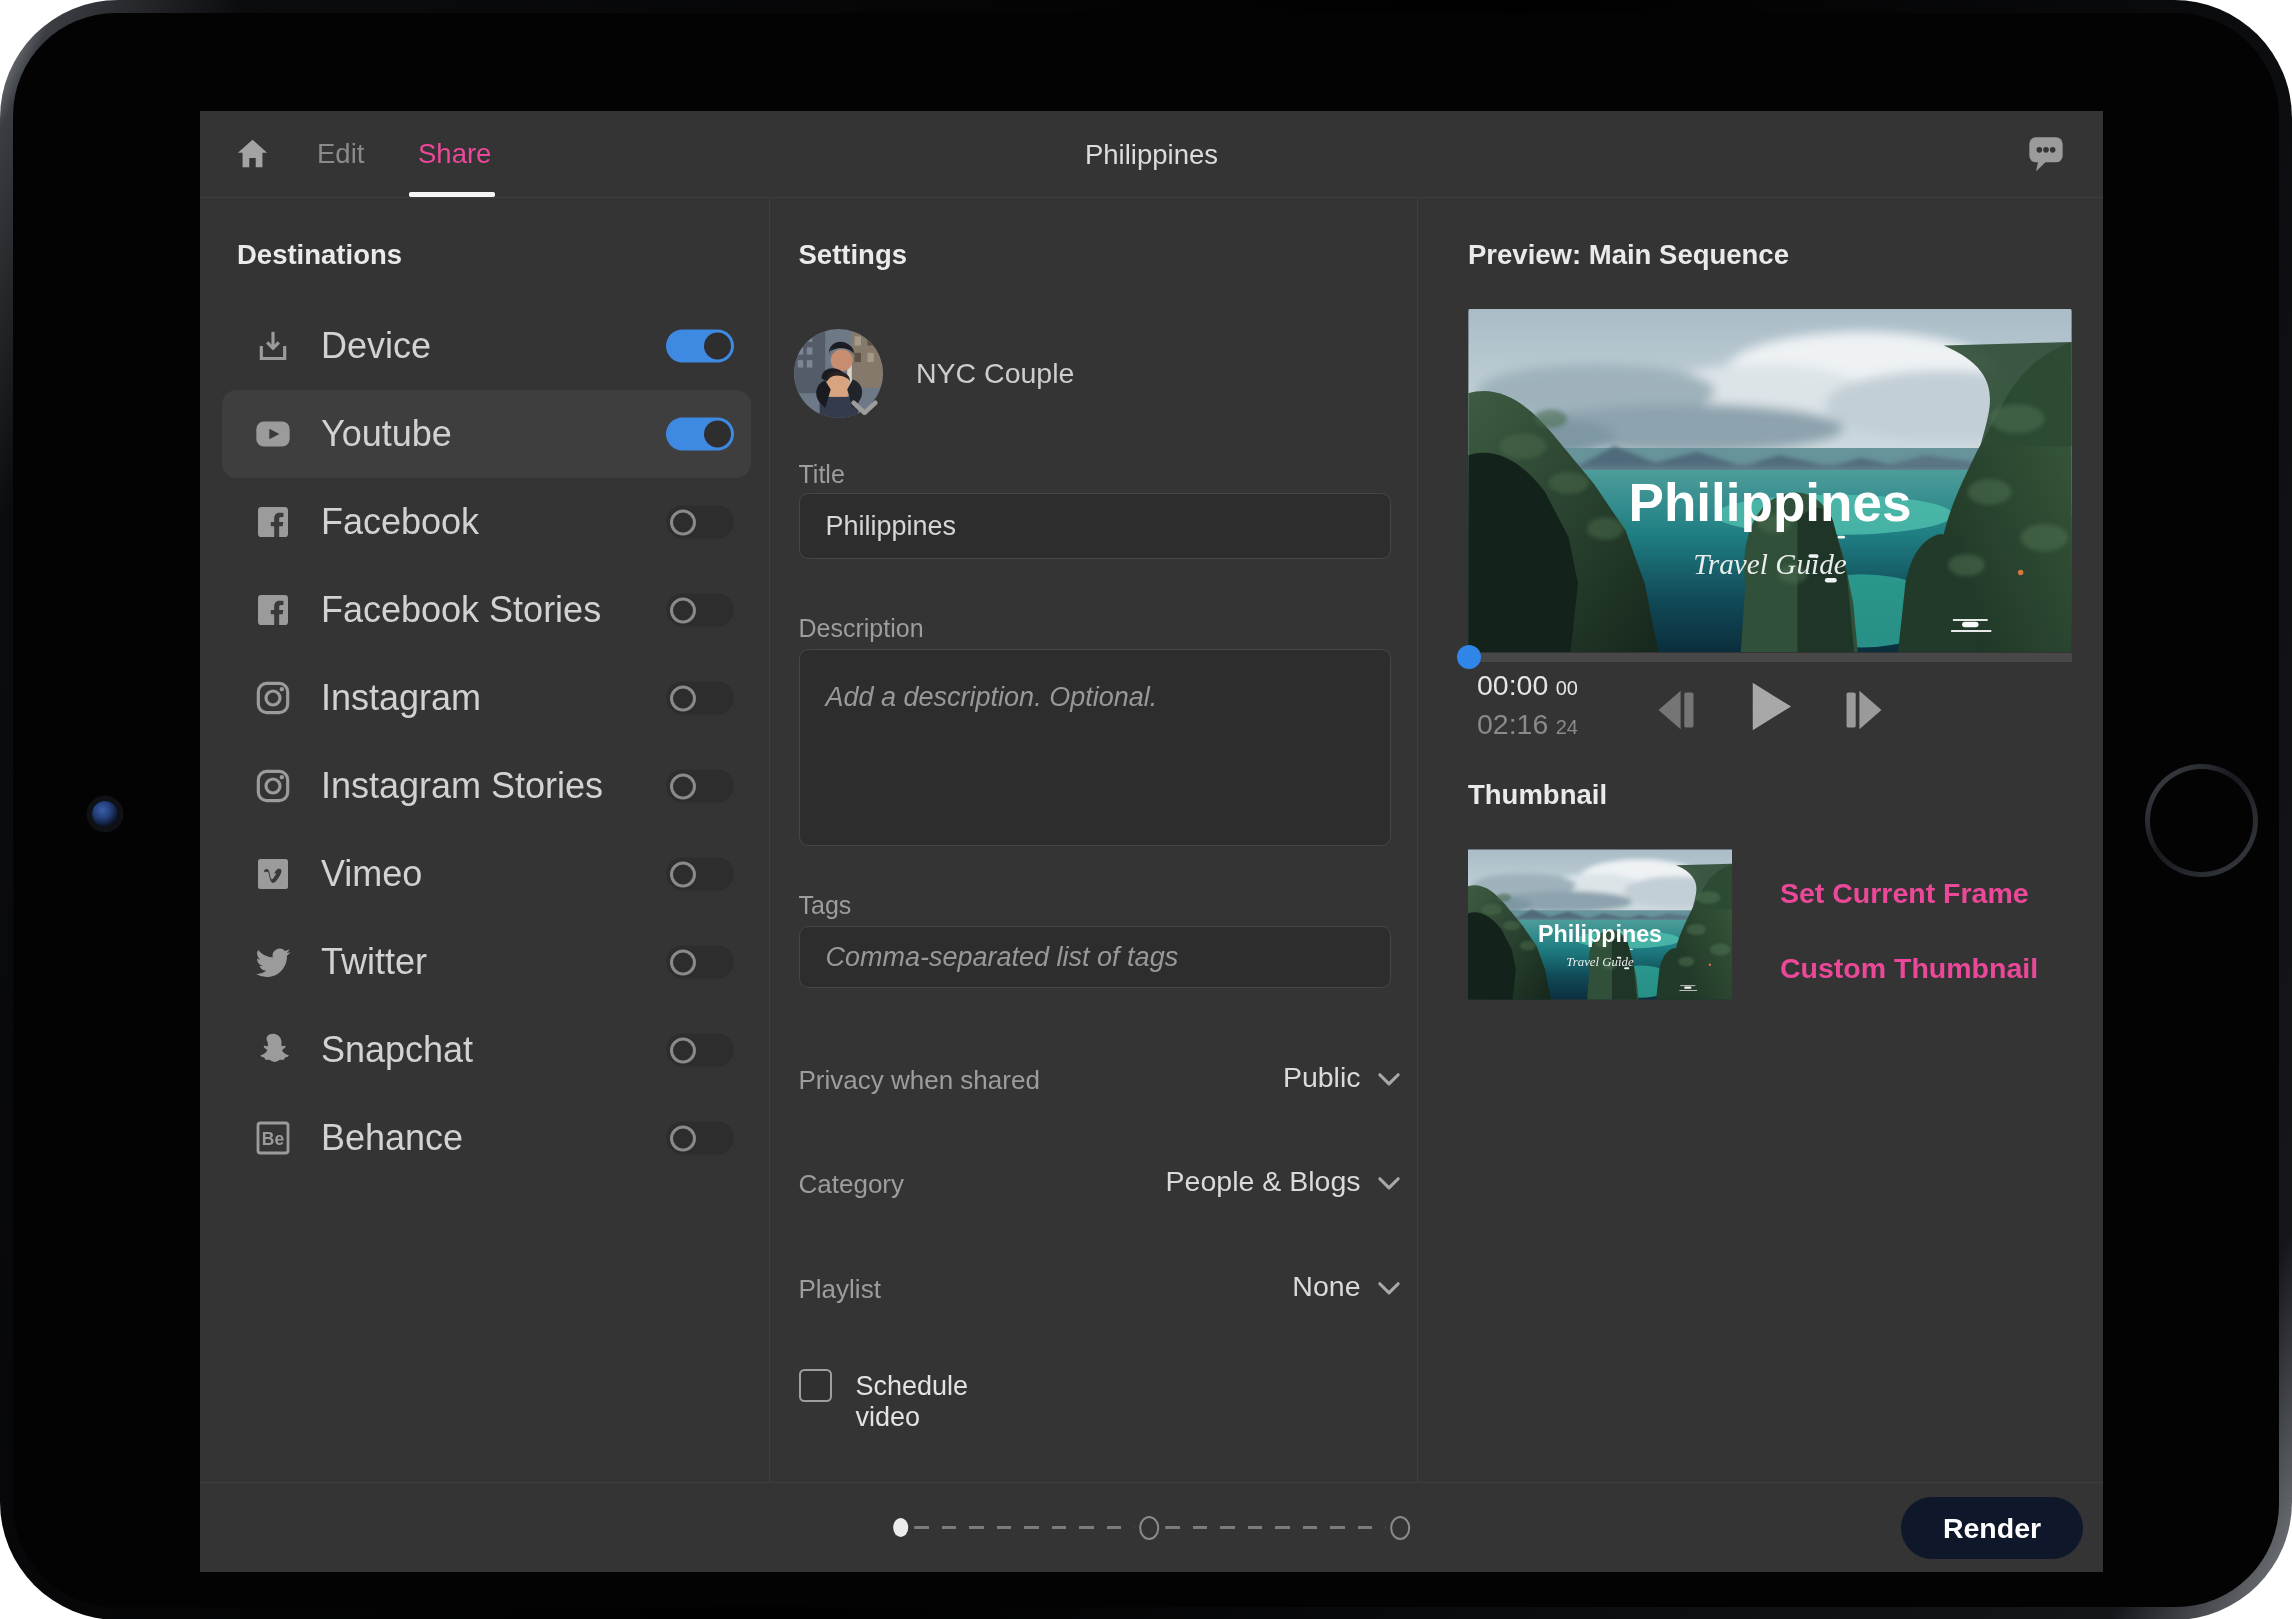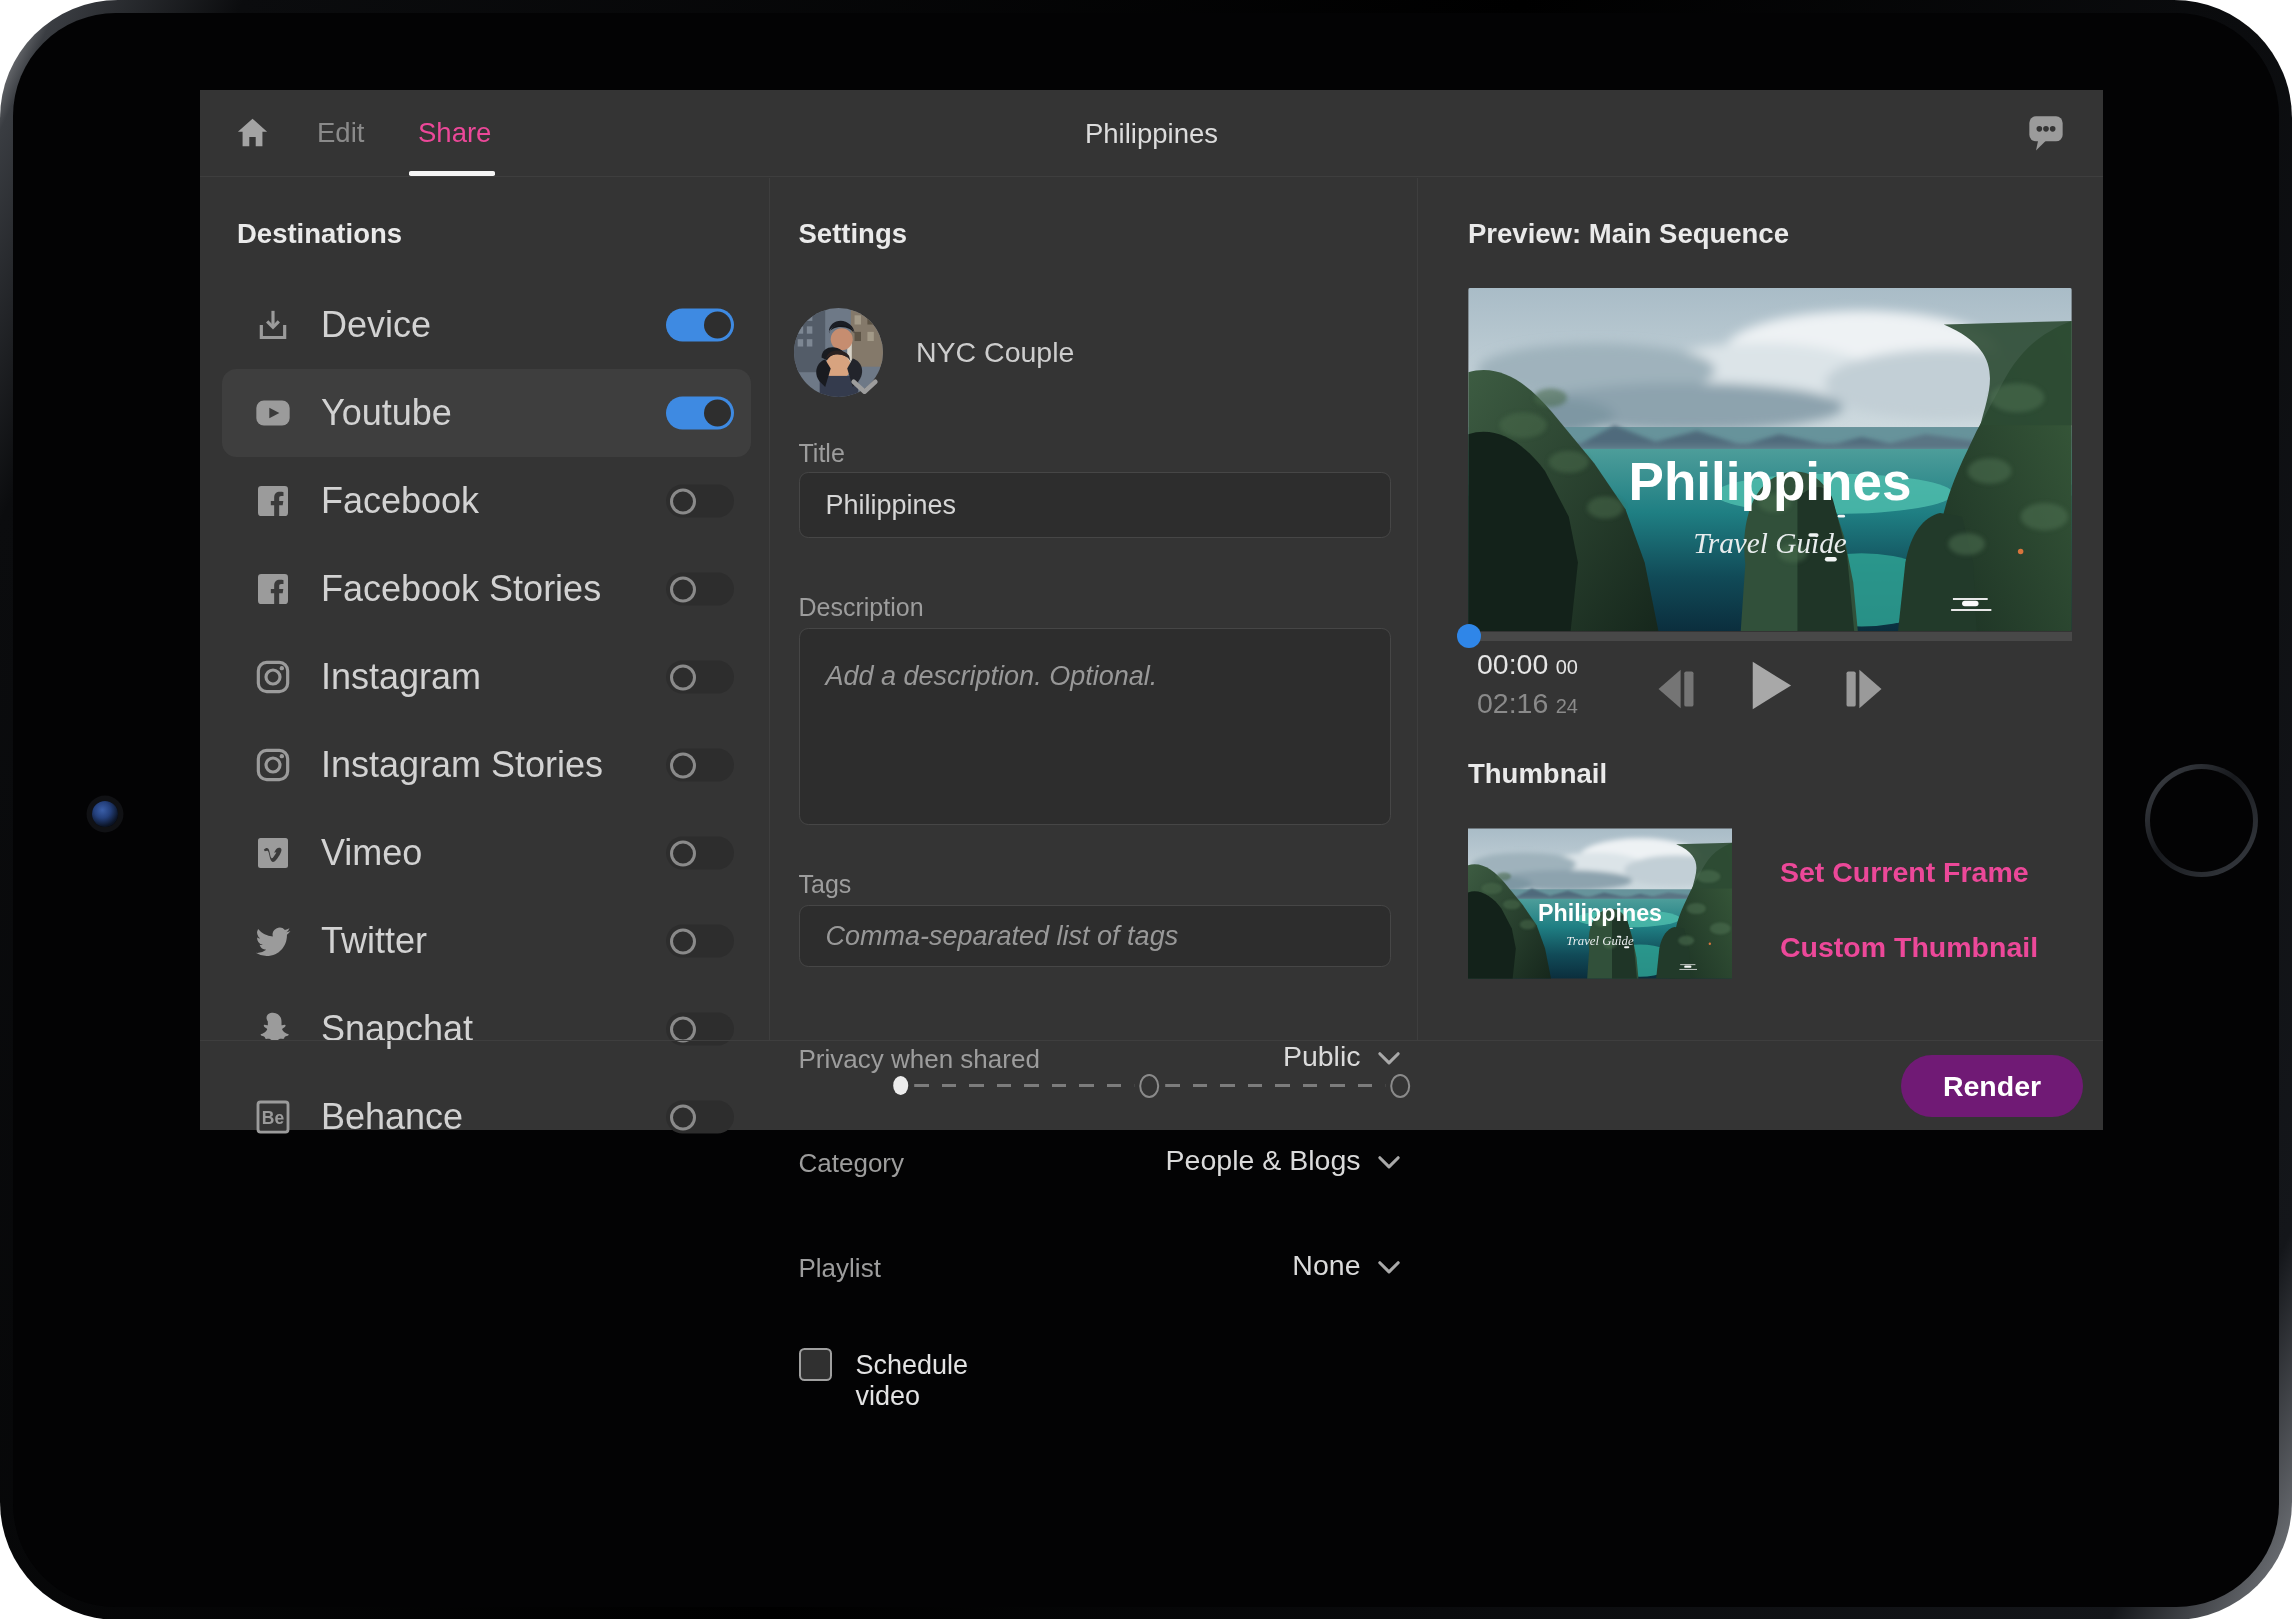--- a/index.html
+++ b/index.html
@@ -10,21 +10,21 @@
           background:linear-gradient(115deg,#b9babc 0%,#3a3d42 2%,#0b0c0e 8%,#000 50%,#14161a 94%,#6d7075 99%,#8d8f92 100%);}
   .screen{position:absolute;inset:13px;border-radius:103px;background:#030304;}
   .camera{position:absolute;left:92px;top:801px;width:26px;height:26px;border-radius:50%;
           background:radial-gradient(circle at 40% 35%,#3a5ea8 0%,#24407c 35%,#0c1527 70%,#05070c 100%);
           box-shadow:0 0 0 5.5px #101114;}
   .homebtn{position:absolute;left:2145px;top:764px;width:103px;height:103px;border-radius:50%;
            border:5.5px solid transparent;
            background:linear-gradient(#030304,#030304) padding-box,
                       linear-gradient(135deg,#43474d,#17191d 45%,#3a3e44) border-box;}
   
-  .app{position:absolute;left:200px;top:90px;width:1903px;height:1040px;background:#343434;color:#d6d6d6;}
+  .app{position:absolute;left:200px;top:111px;width:1903px;height:1461px;background:#343434;color:#d6d6d6;}
   .topbar{position:absolute;left:0;top:0;right:0;height:86px;border-bottom:1.8px solid #3e3e3e;}
   .home-ic{position:absolute;left:35px;top:25px;width:35px;height:35px;}
   .tab{position:absolute;top:27px;font-size:27.5px;}
   .tab.edit{left:117px;color:#8a8a8a;}
   .tab.share{left:218px;color:#ec4899;}
   .share-underline{position:absolute;left:209px;bottom:0;width:86px;height:4.6px;background:#f5f5f5;border-radius:1.8px;}
   .doc-title{position:absolute;left:0;right:0;top:27.5px;text-align:center;font-size:27.5px;color:#dcdcdc;}
   .chat-ic{position:absolute;right:37px;top:22px;width:40px;height:42px;}
   .main{position:absolute;left:0;top:88px;right:0;bottom:89px;}
   .panel{position:absolute;top:0;bottom:0;}
@@ -73,21 +73,21 @@
   .transport{position:absolute;width:46px;height:48px;}
   .thumb{position:absolute;left:48px;top:650px;width:264px;height:151px;overflow:hidden;}
   .thumb-btn{position:absolute;left:360px;font-size:28.5px;font-weight:bold;color:#ec4899;}
   
   .footer{position:absolute;left:0;right:0;bottom:0;height:89px;border-top:1.8px solid #3e3e3e;}
   .stepper{position:absolute;left:50%;top:50%;transform:translate(-50%,-50%);display:flex;align-items:center;}
   .step-dot{width:15.6px;height:19px;border-radius:50%;background:#ececec;}
   .step-circle{width:20px;height:24px;border-radius:50%;border:2.8px solid #8a8a8a;box-sizing:border-box;background:transparent;}
   .step-dash{width:220px;height:3.7px;margin:0 5.5px;
              background:repeating-linear-gradient(90deg,#7c7c7c 0 14.7px,transparent 14.7px 27.5px);}
-  .render-btn{position:absolute;right:20px;top:13.8px;width:182px;height:62px;border-radius:31px;background:#701a75;
+  .render-btn{position:absolute;right:20px;top:13.8px;width:182px;height:62px;border-radius:31px;background:#0f172a;
               color:#fff;font-size:28.5px;font-weight:bold;text-align:center;line-height:62px;}
 </style>
 </head>
 <body>
 
 <svg width="0" height="0" style="position:absolute">
   <defs>
     <linearGradient id="sky" x1="0" y1="0" x2="0" y2="1">
       <stop offset="0" stop-color="#a9bcc7"></stop>
         <stop offset="0.7" stop-color="#cdd9de"></stop>

